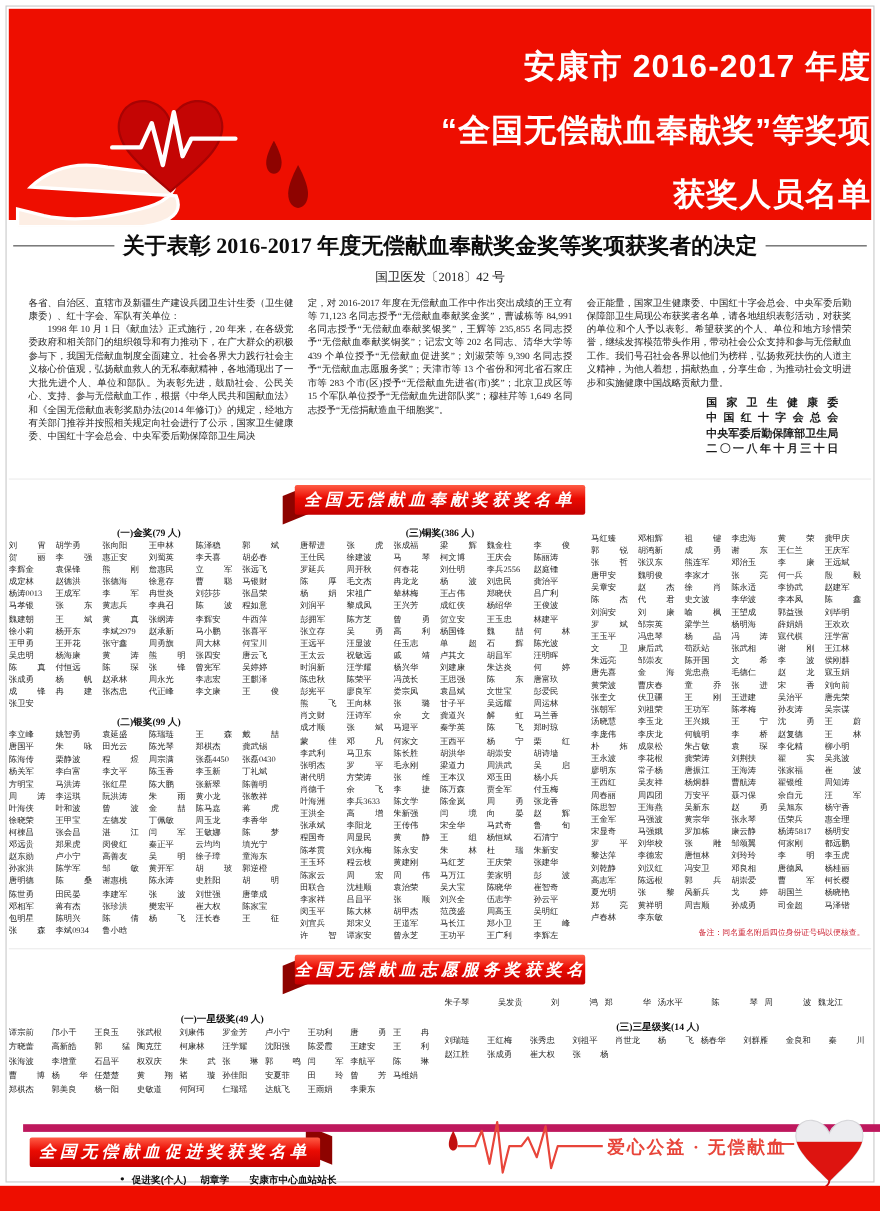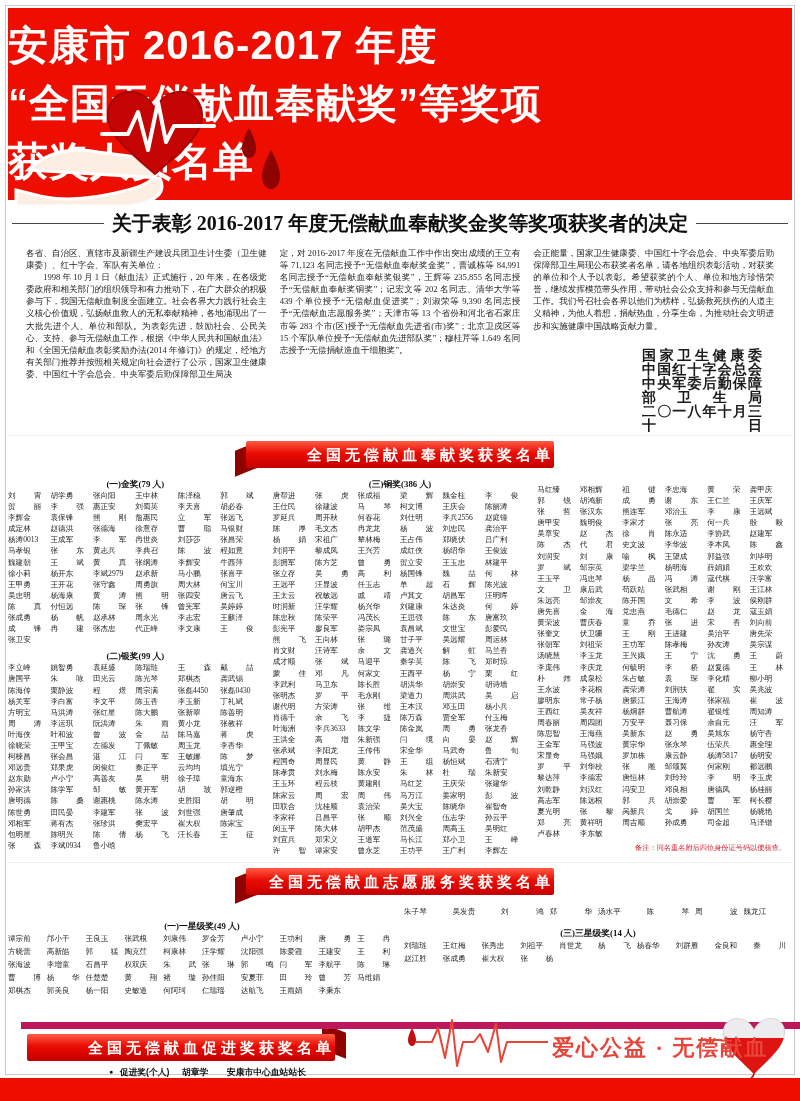--- a/index.html
+++ b/index.html
@@ -1,44 +1,44 @@
 <!DOCTYPE html>
 <html><head>
 <meta charset="utf-8">
 <style>
   html,body{margin:0;padding:0;}
   body{width:800px;height:1101px;position:relative;background:#fff;overflow:hidden;
        font-family:"Liberation Sans",sans-serif;}
   .frame{position:absolute;left:5px;top:5px;right:5px;bottom:26px;border:1px solid #c9c9c9;}
   
   .header{position:absolute;left:8px;top:8px;width:784px;height:192px;background:#ee0e00;}
-  .header-title{padding-top:8px;text-align:left;color:#fff;font-weight:900;
-    font-size:40px;line-height:58px;letter-spacing:1px;white-space:nowrap;}
+  .header-title{padding-top:8px;text-align:right;color:#fff;font-weight:900;
+    font-size:29px;line-height:58px;letter-spacing:1px;white-space:nowrap;margin-top:16px;}
   .header-art{position:absolute;left:2px;top:70px;pointer-events:none;}
   
   .decision{position:absolute;left:8px;top:210px;width:784px;}
   .decision-title-row{display:flex;align-items:center;gap:8px;padding:0 4px;}
   .hline{flex:1;height:1px;background:#444;}
   .decision-title{font-family:"Liberation Serif",serif;font-weight:bold;font-size:20px;
     color:#0d0d0d;white-space:nowrap;}
   .doc-no{text-align:center;font-family:"Liberation Serif",serif;font-size:11.5px;
     margin-top:7px;color:#222;}
   .body-cols{display:flex;gap:13px;padding:10px 18px 0;font-family:"Liberation Serif",serif;
     font-size:8.6px;line-height:12.1px;text-align:justify;color:#232323;}
   .body-col{flex:1;}
   .para{text-indent:2em;}
   .para.no-indent{text-indent:0;}
-  .signatures{margin-top:17px;padding-right:12px;font-weight:bold;font-size:14px;line-height:14px;color:#1a1a1a;font-family:Liberation Mono, monospace;}
+  .signatures{margin-top:7px;padding-right:12px;font-weight:bold;font-size:10px;line-height:14px;color:#1a1a1a;font-family:Liberation Mono, monospace;}
   .sig-line{width:120px;margin-left:auto;text-align:justify;text-align-last:justify;}
   
   .banner-strip{position:absolute;left:8px;width:784px;border-top:1px solid #ececec;}
-  .banner{position:relative;width:308px;height:27px;margin:5px auto 0;
+  .banner{position:relative;width:264px;height:27px;margin:5px auto 0;
     background:linear-gradient(180deg,#ff5c45,#ea0b02 45%,#c40000);
-    color:#fff;font-weight:bold;font-size:15px;letter-spacing:4px;text-align:right;
-    line-height:27px;border-radius:2px;white-space:nowrap;}
+    color:#fff;font-weight:bold;font-size:15px;letter-spacing:4px;text-align:center;
+    line-height:27px;border-radius:2px;white-space:nowrap;font-style:italic;}
   .banner::before{content:"";position:absolute;left:-11px;top:5px;width:24px;height:26px;
     background:#8e0300;transform:skewY(-22deg);z-index:-1;}
   .banner.fold-right{margin:5px 0 0 6px;}
   .banner.fold-right::before{left:auto;right:-11px;transform:skewY(22deg);top:-6px;}
   
   .names-area{position:absolute;left:8px;top:478px;width:784px;display:flex;gap:10px;}
   .block{flex:1;min-width:0;}
   .block-header{text-align:center;font-weight:bold;font-size:8.8px;
     font-family:"Liberation Serif",serif;line-height:12px;color:#111;}
   .name-grid{display:grid;grid-template-columns:repeat(var(--cols,6),1fr);}
@@ -57,21 +57,21 @@
   .vol-area .name-cell{line-height:13px;padding-right:6px;}
   .vol-right .block-header.second{margin-top:9px;}
   
   .promo-area{position:absolute;left:21px;top:1022px;width:784px;border-top:7px solid #be185d;}
   .promo-lines{margin:5px 0 0 88px;font-size:8.8px;font-weight:bold;line-height:12.5px;color:#111;}
   .bullet{font-size:7px;vertical-align:1px;}
   .promo-label{margin:0 10px 0 4px;}
   .promo-name{margin-right:16px;}
   .slogan-wrap{position:absolute;left:402px;top:1012px;width:392px;height:88px;}
   .slogan-text{position:absolute;left:150px;top:21px;font-family:"Liberation Serif",serif;
-    font-weight:bold;font-size:22px;letter-spacing:2px;color:#e8453a;white-space:nowrap;}
+    font-weight:bold;font-size:16px;letter-spacing:2px;color:#e8453a;white-space:nowrap;}
   
   .bottom-bar{position:absolute;left:0;bottom:0;width:800px;height:23px;background:#ee0e00;z-index:5;}
 </style>
 </head>
 <body>
 
 <div class="frame"></div>
 
 <div class="header">
   <div class="header-title">
@@ -87,20 +87,21 @@
     <path d="M252 98 C252 88 261 72 261 72 C261 72 270 88 270 98 C270 106 266 111 261 111 C256 111 252 106 252 98 Z" fill="#8e0300"></path>
   </svg>
 </div>
 
 <div class="decision">
   <div class="decision-title-row">
     <div class="hline"></div>
     <div class="decision-title">关于表彰 2016-2017 年度无偿献血奉献奖金奖等奖项获奖者的决定</div>
     <div class="hline"></div>
   </div>
+  <div class="doc-no">国卫医发〔2018〕42 号</div>
   <div class="body-cols">
     <div class="body-col">
       <div class="para no-indent">各省、自治区、直辖市及新疆生产建设兵团卫生计生委（卫生健康委）、红十字会、军队有关单位：</div>
       <div class="para">1998 年 10 月 1 日《献血法》正式施行，20 年来，在各级党委政府和相关部门的组织领导和有力推动下，在广大群众的积极参与下，我国无偿献血制度全面建立。社会各界大力践行社会主义核心价值观，弘扬献血救人的无私奉献精神，各地涌现出了一大批先进个人、单位和部队。为表彰先进，鼓励社会、公民关心、支持、参与无偿献血工作，根据《中华人民共和国献血法》和《全国无偿献血表彰奖励办法(2014 年修订)》的规定，经地方有关部门推荐并按照相关规定向社会进行了公示，国家卫生健康委、中国红十字会总会、中央军委后勤保障部卫生局决</div>
     </div>
     <div class="body-col">
       <div class="para no-indent">定，对 2016-2017 年度在无偿献血工作中作出突出成绩的王立有等 71,123 名同志授予“无偿献血奉献奖金奖”，曹诚栋等 84,991 名同志授予“无偿献血奉献奖银奖”，王辉等 235,855 名同志授予“无偿献血奉献奖铜奖”；记宏文等 202 名同志、清华大学等 439 个单位授予“无偿献血促进奖”；刘淑荣等 9,390 名同志授予“无偿献血志愿服务奖”；天津市等 13 个省份和河北省石家庄市等 283 个市(区)授予“无偿献血先进省(市)奖”；北京卫戍区等 15 个军队单位授予“无偿献血先进部队奖”；穆桂芹等 1,649 名同志授予“无偿捐献造血干细胞奖”。</div>
     </div>
     <div class="body-col">
       <div class="para no-indent">会正能量，国家卫生健康委、中国红十字会总会、中央军委后勤保障部卫生局现公布获奖者名单，请各地组织表彰活动，对获奖的单位和个人予以表彰。希望获奖的个人、单位和地方珍惜荣誉，继续发挥模范带头作用，带动社会公众支持和参与无偿献血工作。我们号召社会各界以他们为榜样，弘扬救死扶伤的人道主义精神，为他人着想，捐献热血，分享生命，为推动社会文明进步和实施健康中国战略贡献力量。</div>

